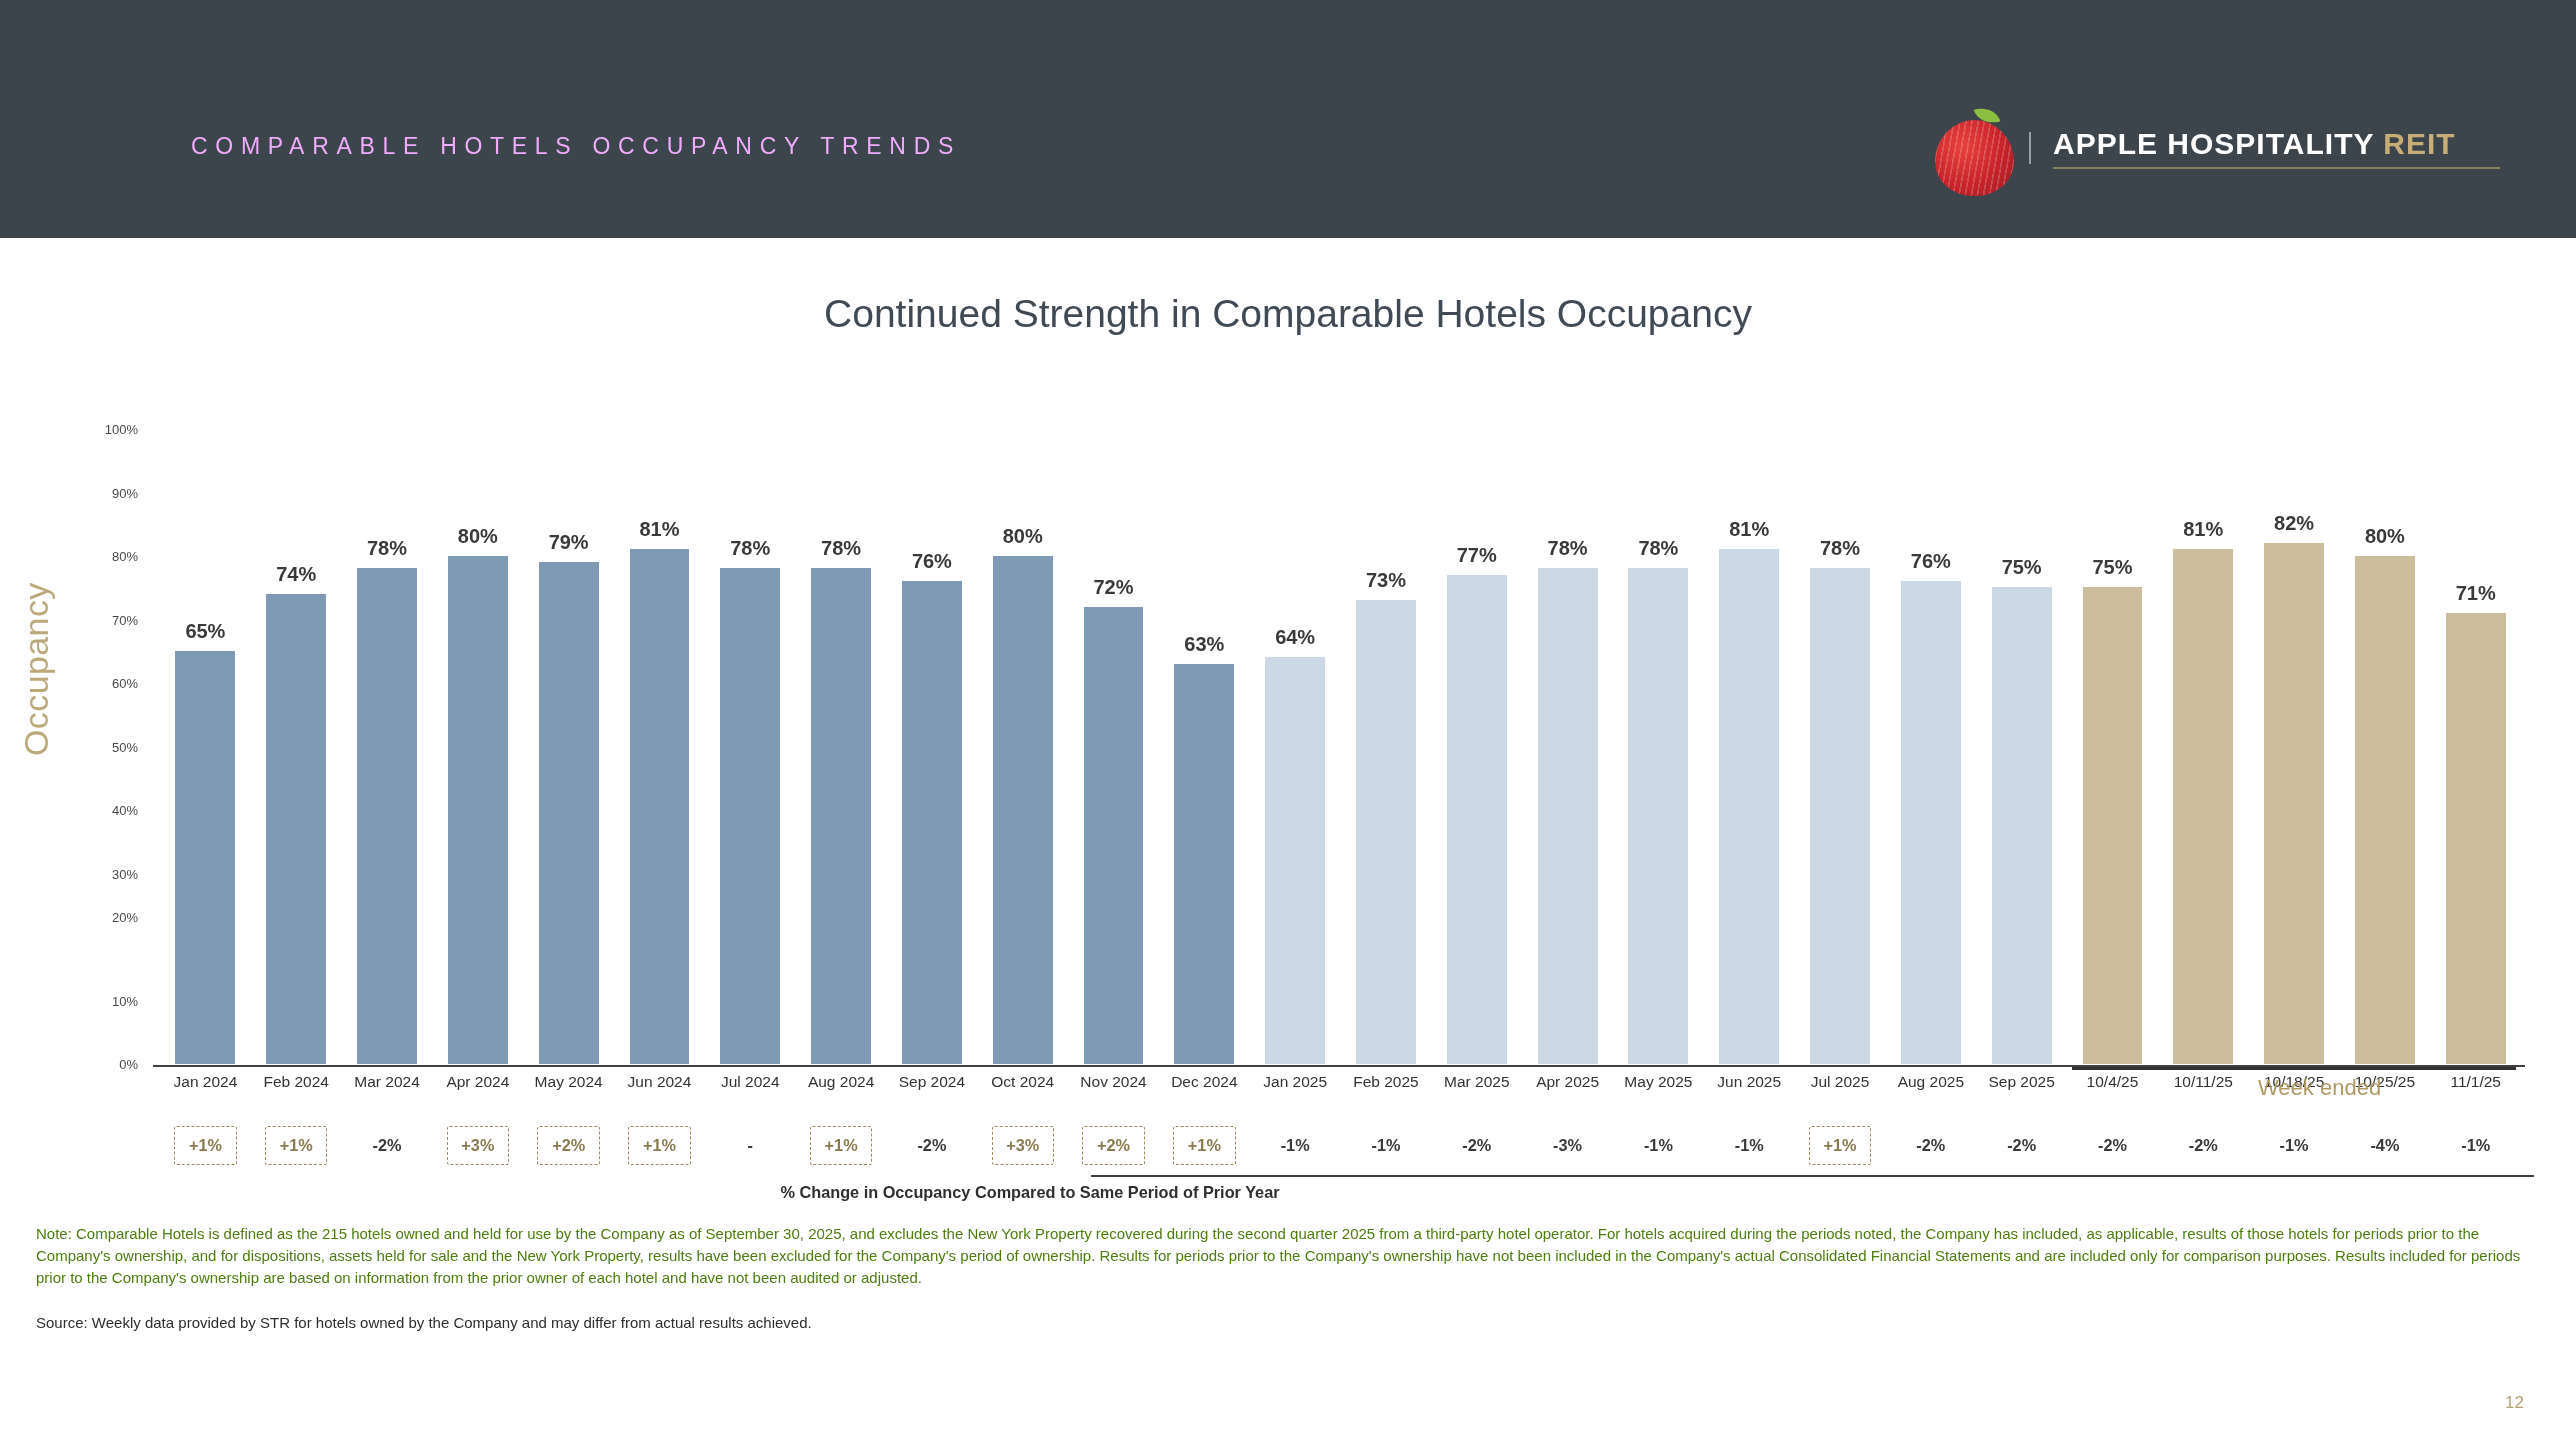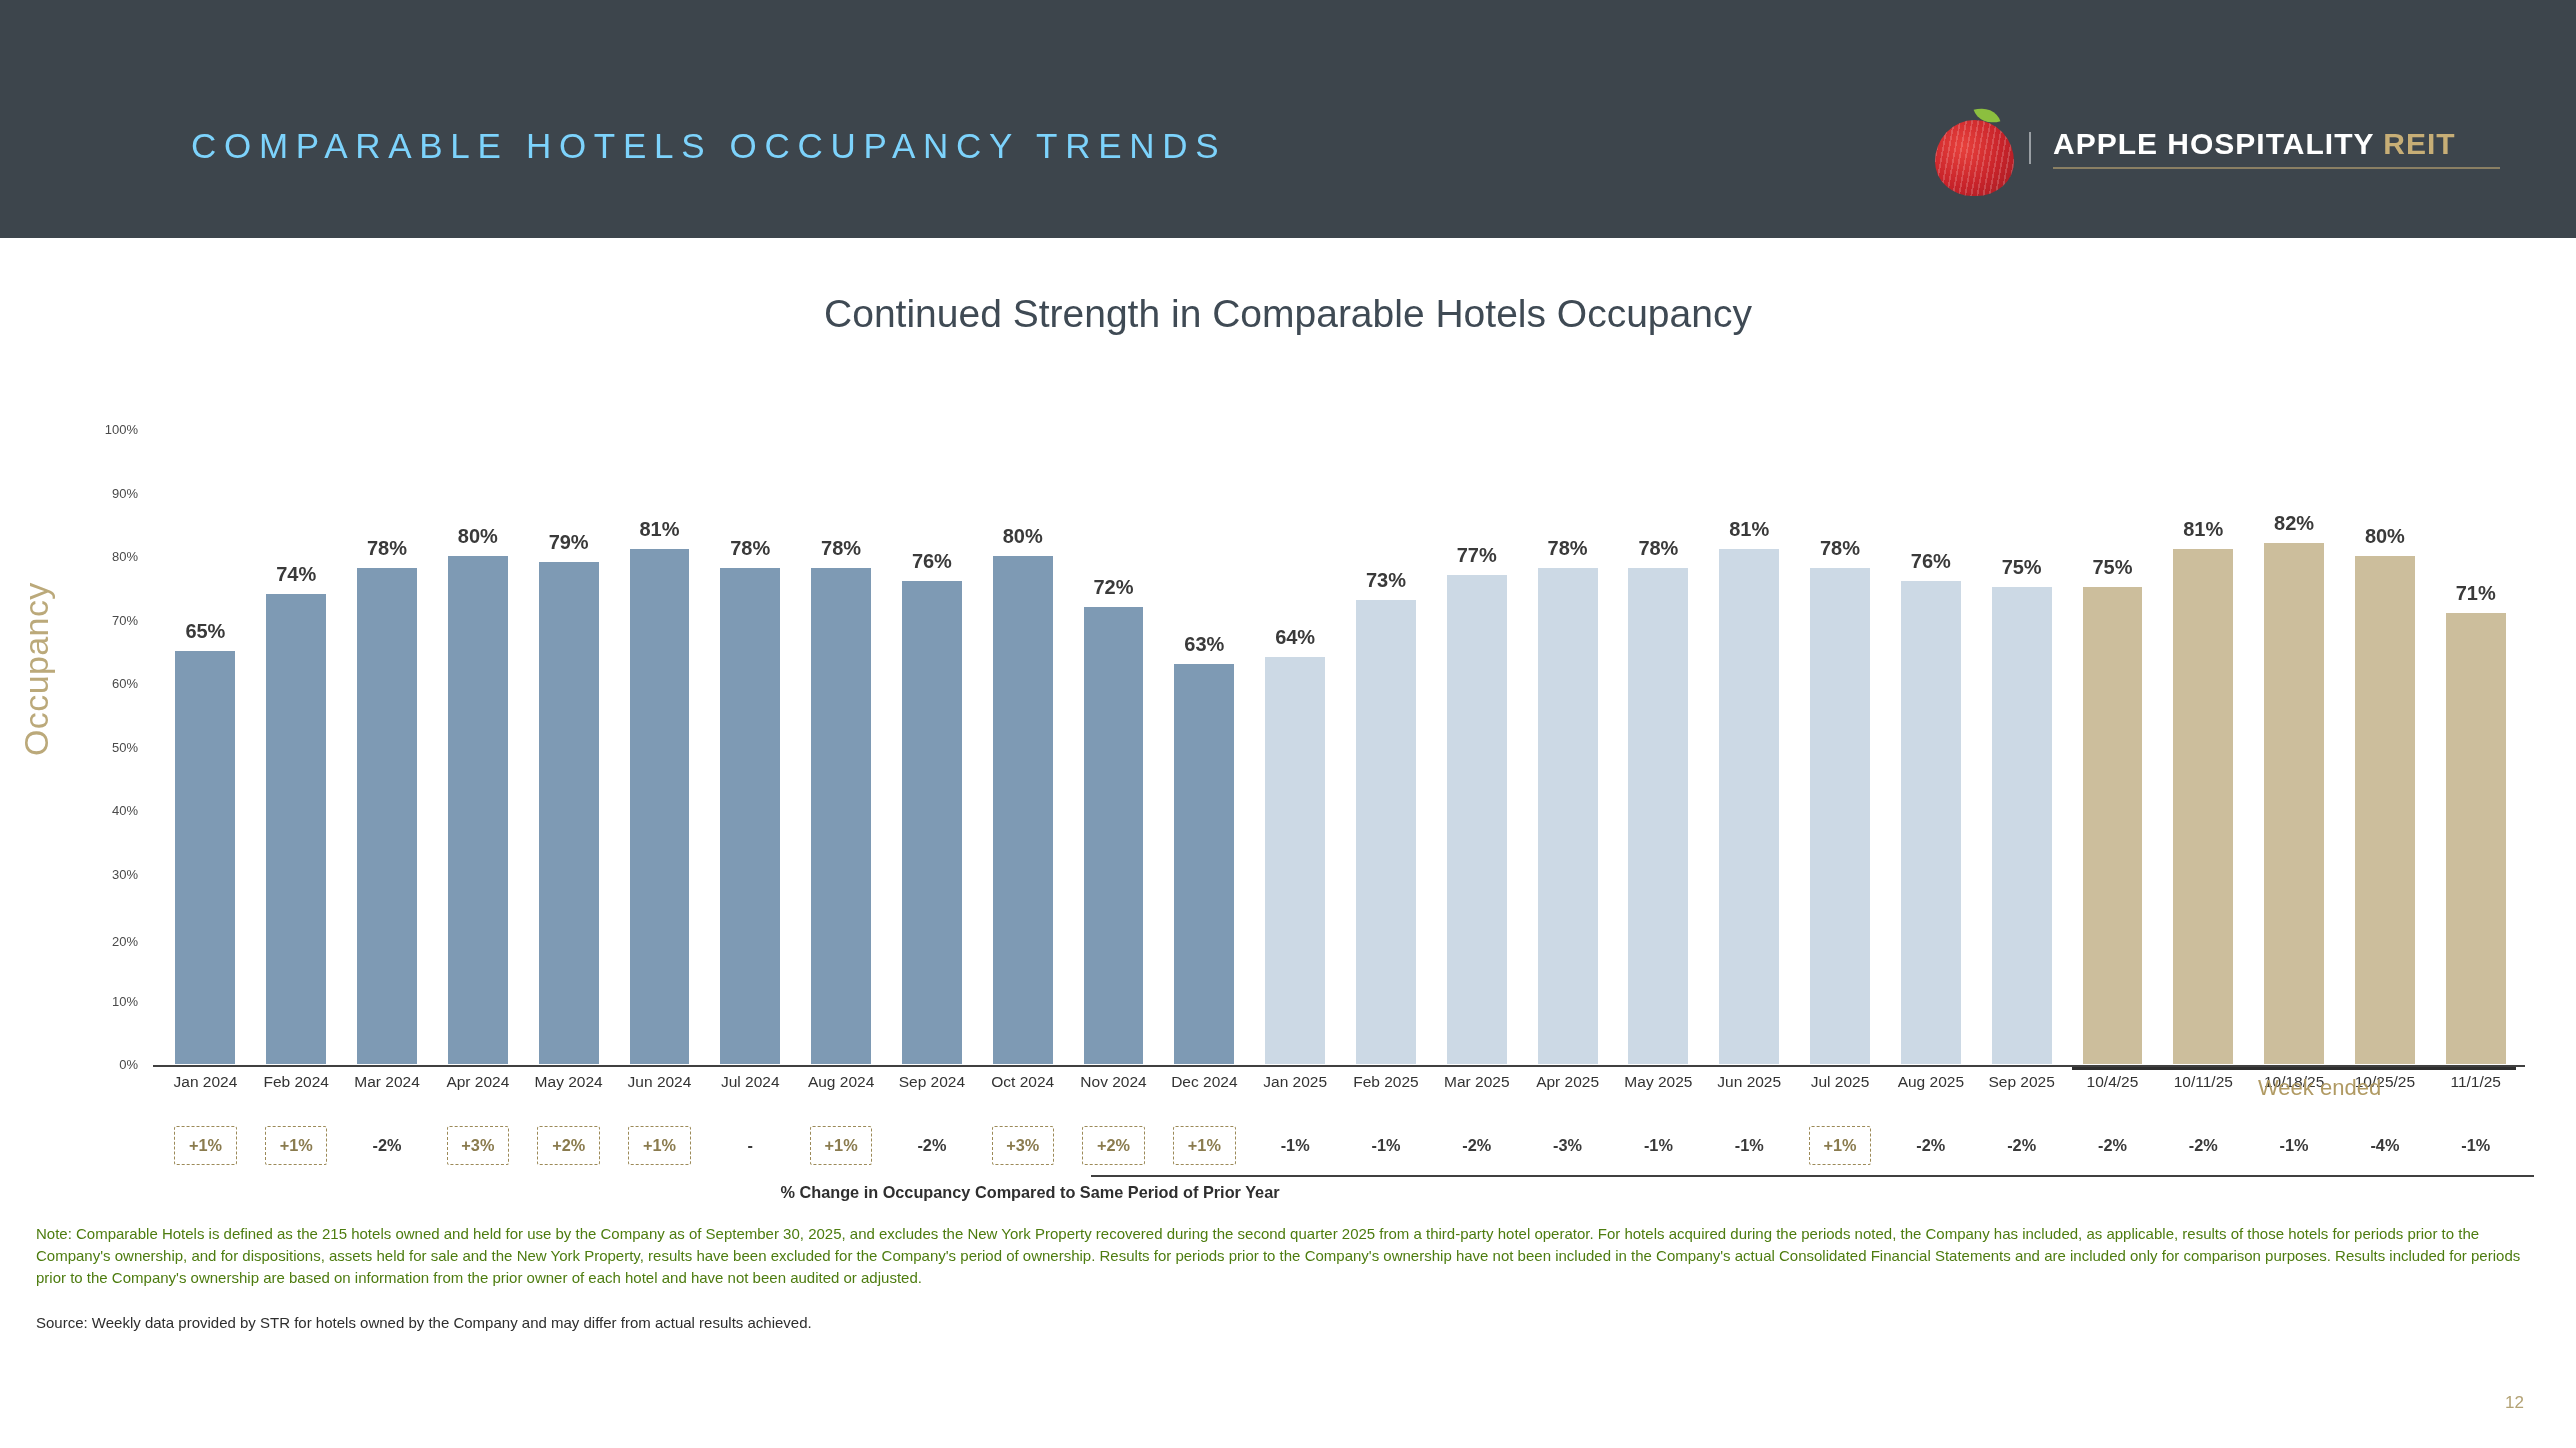--- a/index.html
+++ b/index.html
@@ -12,22 +12,22 @@
     position: relative;
   }
   
   .header {
     position:absolute; left:0; top:0; width:2576px; height:238px;
     background:#3d454c;
   }
   .header-title {
     position:absolute; left:191px; top:146px;
     transform: translateY(-50%);
-    color:#7dd3fc;
-    font-size:35px;
+    color:#f0abfc;
+    font-size:23px;
     letter-spacing:7.7px;
     font-weight:400;
   }
   .logo-wrap {
     position:absolute; right:76px; top:101px;
     display:flex; align-items:center; gap:15.5px;
   }
   .apple-mark { width:79px; height:94px; position:relative; }
   .apple-body {
     position:absolute; left:0; top:19px; width:79px; height:76px;
@@ -150,21 +150,21 @@
     </div>
   </div>
 </div>
 
 <div class="chart-title">Continued Strength in Comparable Hotels Occupancy</div>
 
 <div class="y-axis-label">Occupancy</div>
 <div class="ylabels" id="ylabels">
     <div class="ytick" style="top: 635px;">0%</div>
     <div class="ytick" style="top: 572px;">10%</div>
-    <div class="ytick" style="top: 512px;">20%</div>
+    <div class="ytick" style="top: 488px;">20%</div>
     <div class="ytick" style="top: 445px;">30%</div>
     <div class="ytick" style="top: 381px;">40%</div>
     <div class="ytick" style="top: 318px;">50%</div>
     <div class="ytick" style="top: 254px;">60%</div>
     <div class="ytick" style="top: 191px;">70%</div>
     <div class="ytick" style="top: 127px;">80%</div>
     <div class="ytick" style="top: 64px;">90%</div>
     <div class="ytick" style="top: 0px;">100%</div>
   </div>
 

